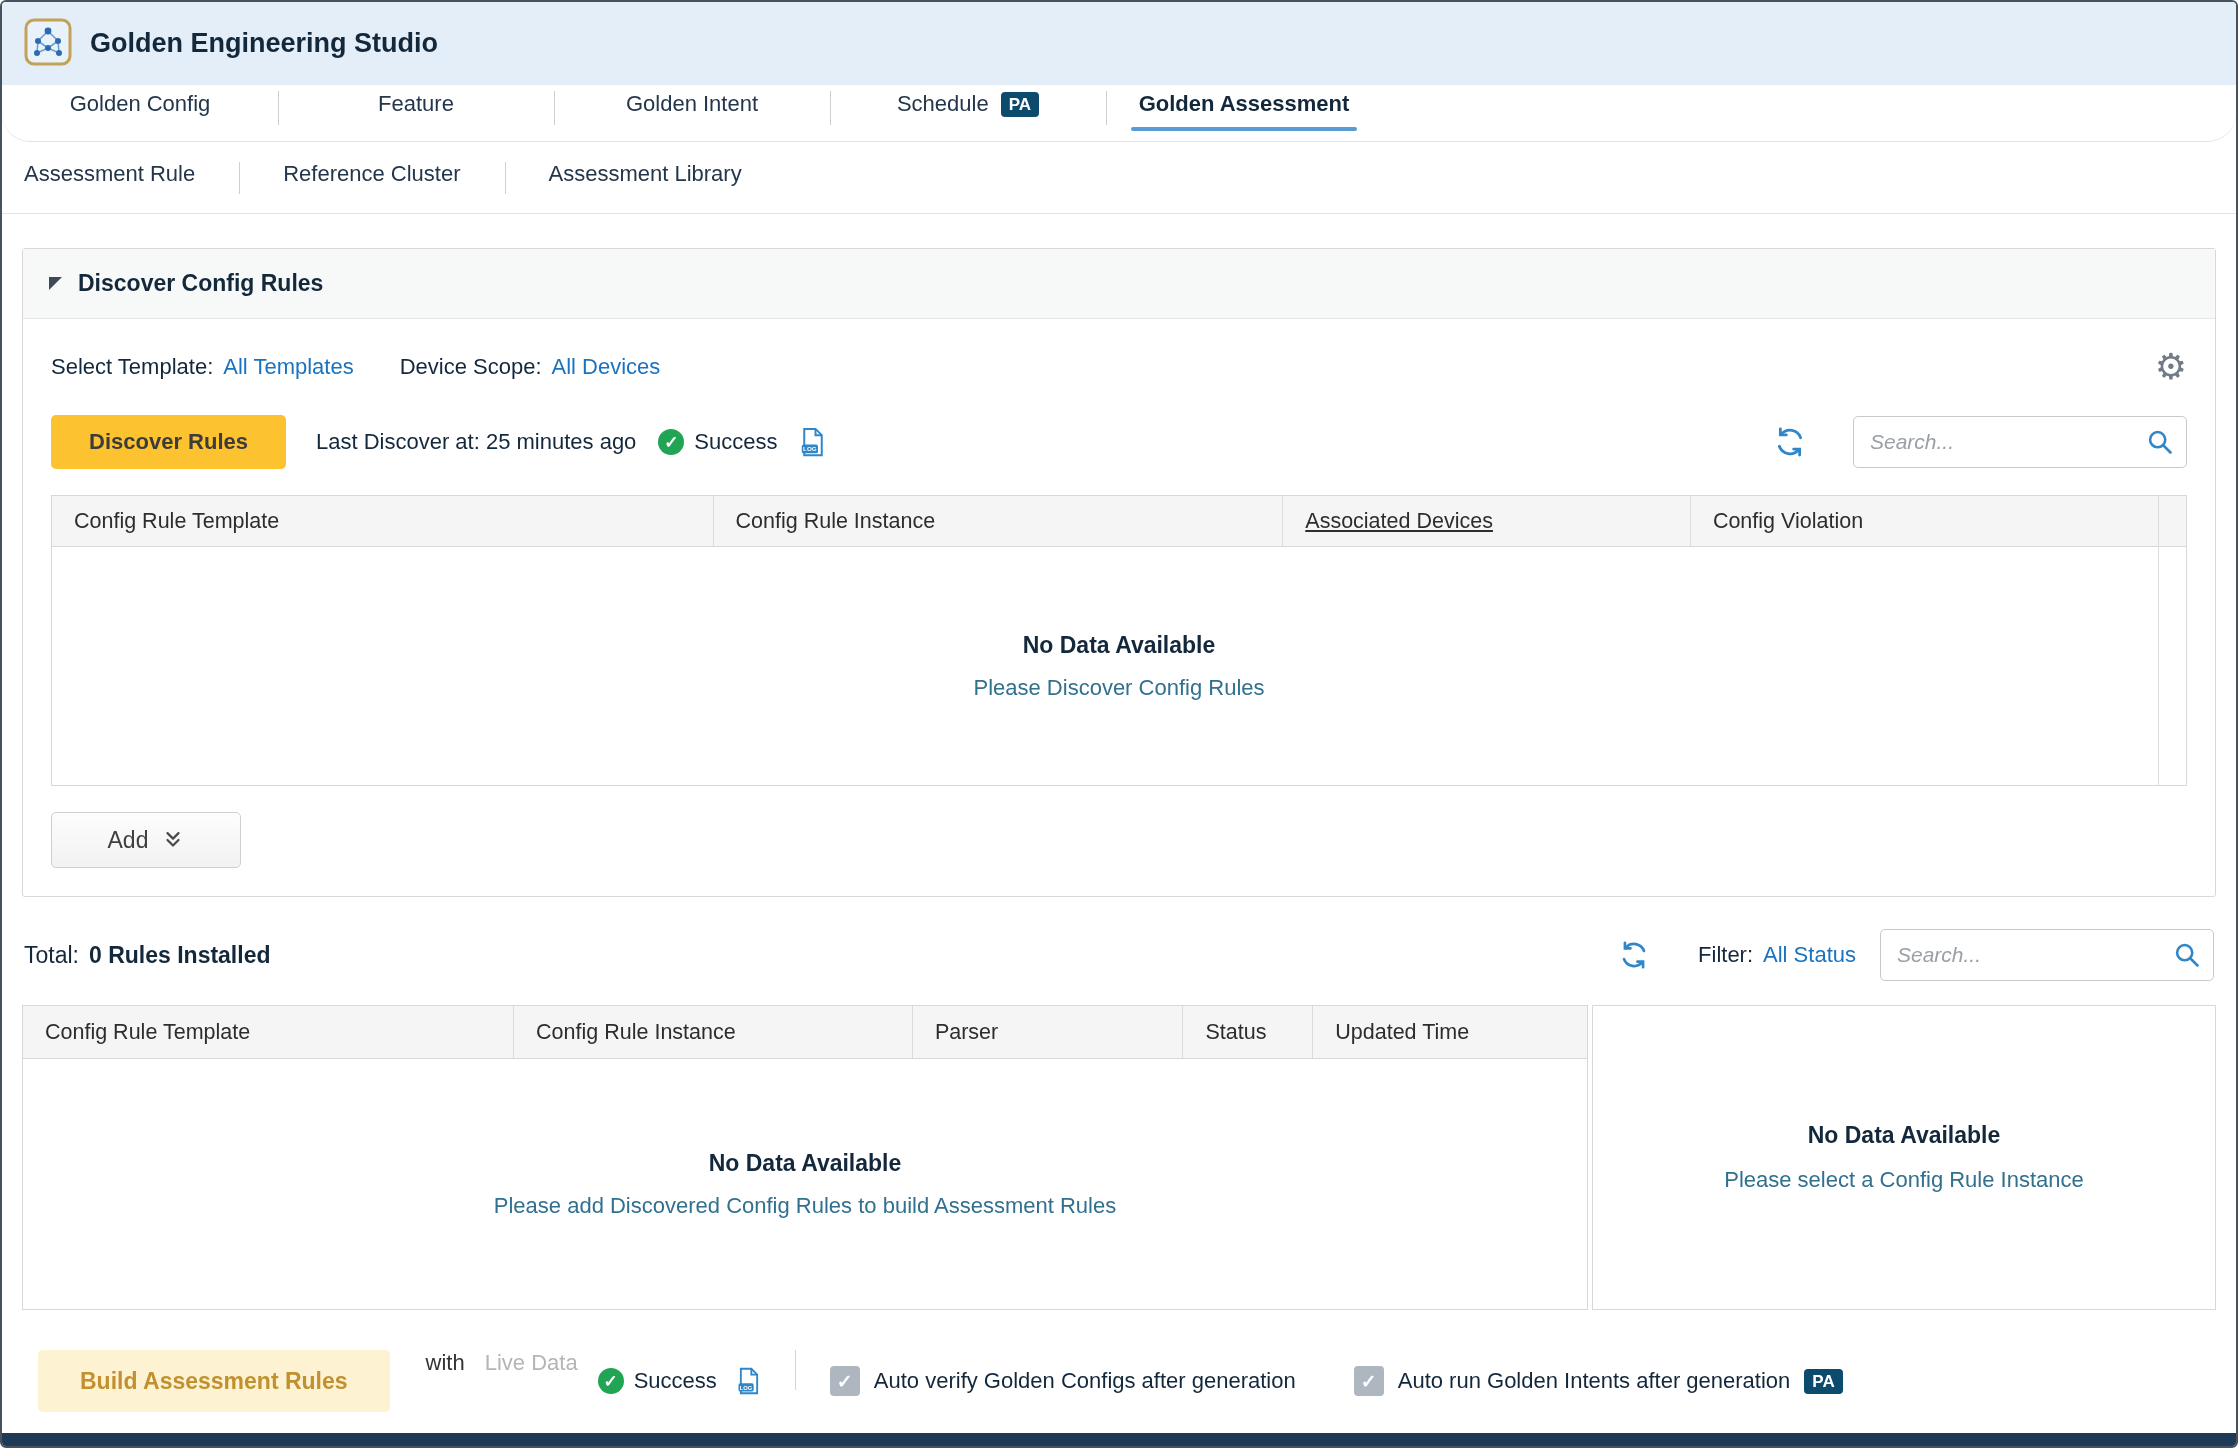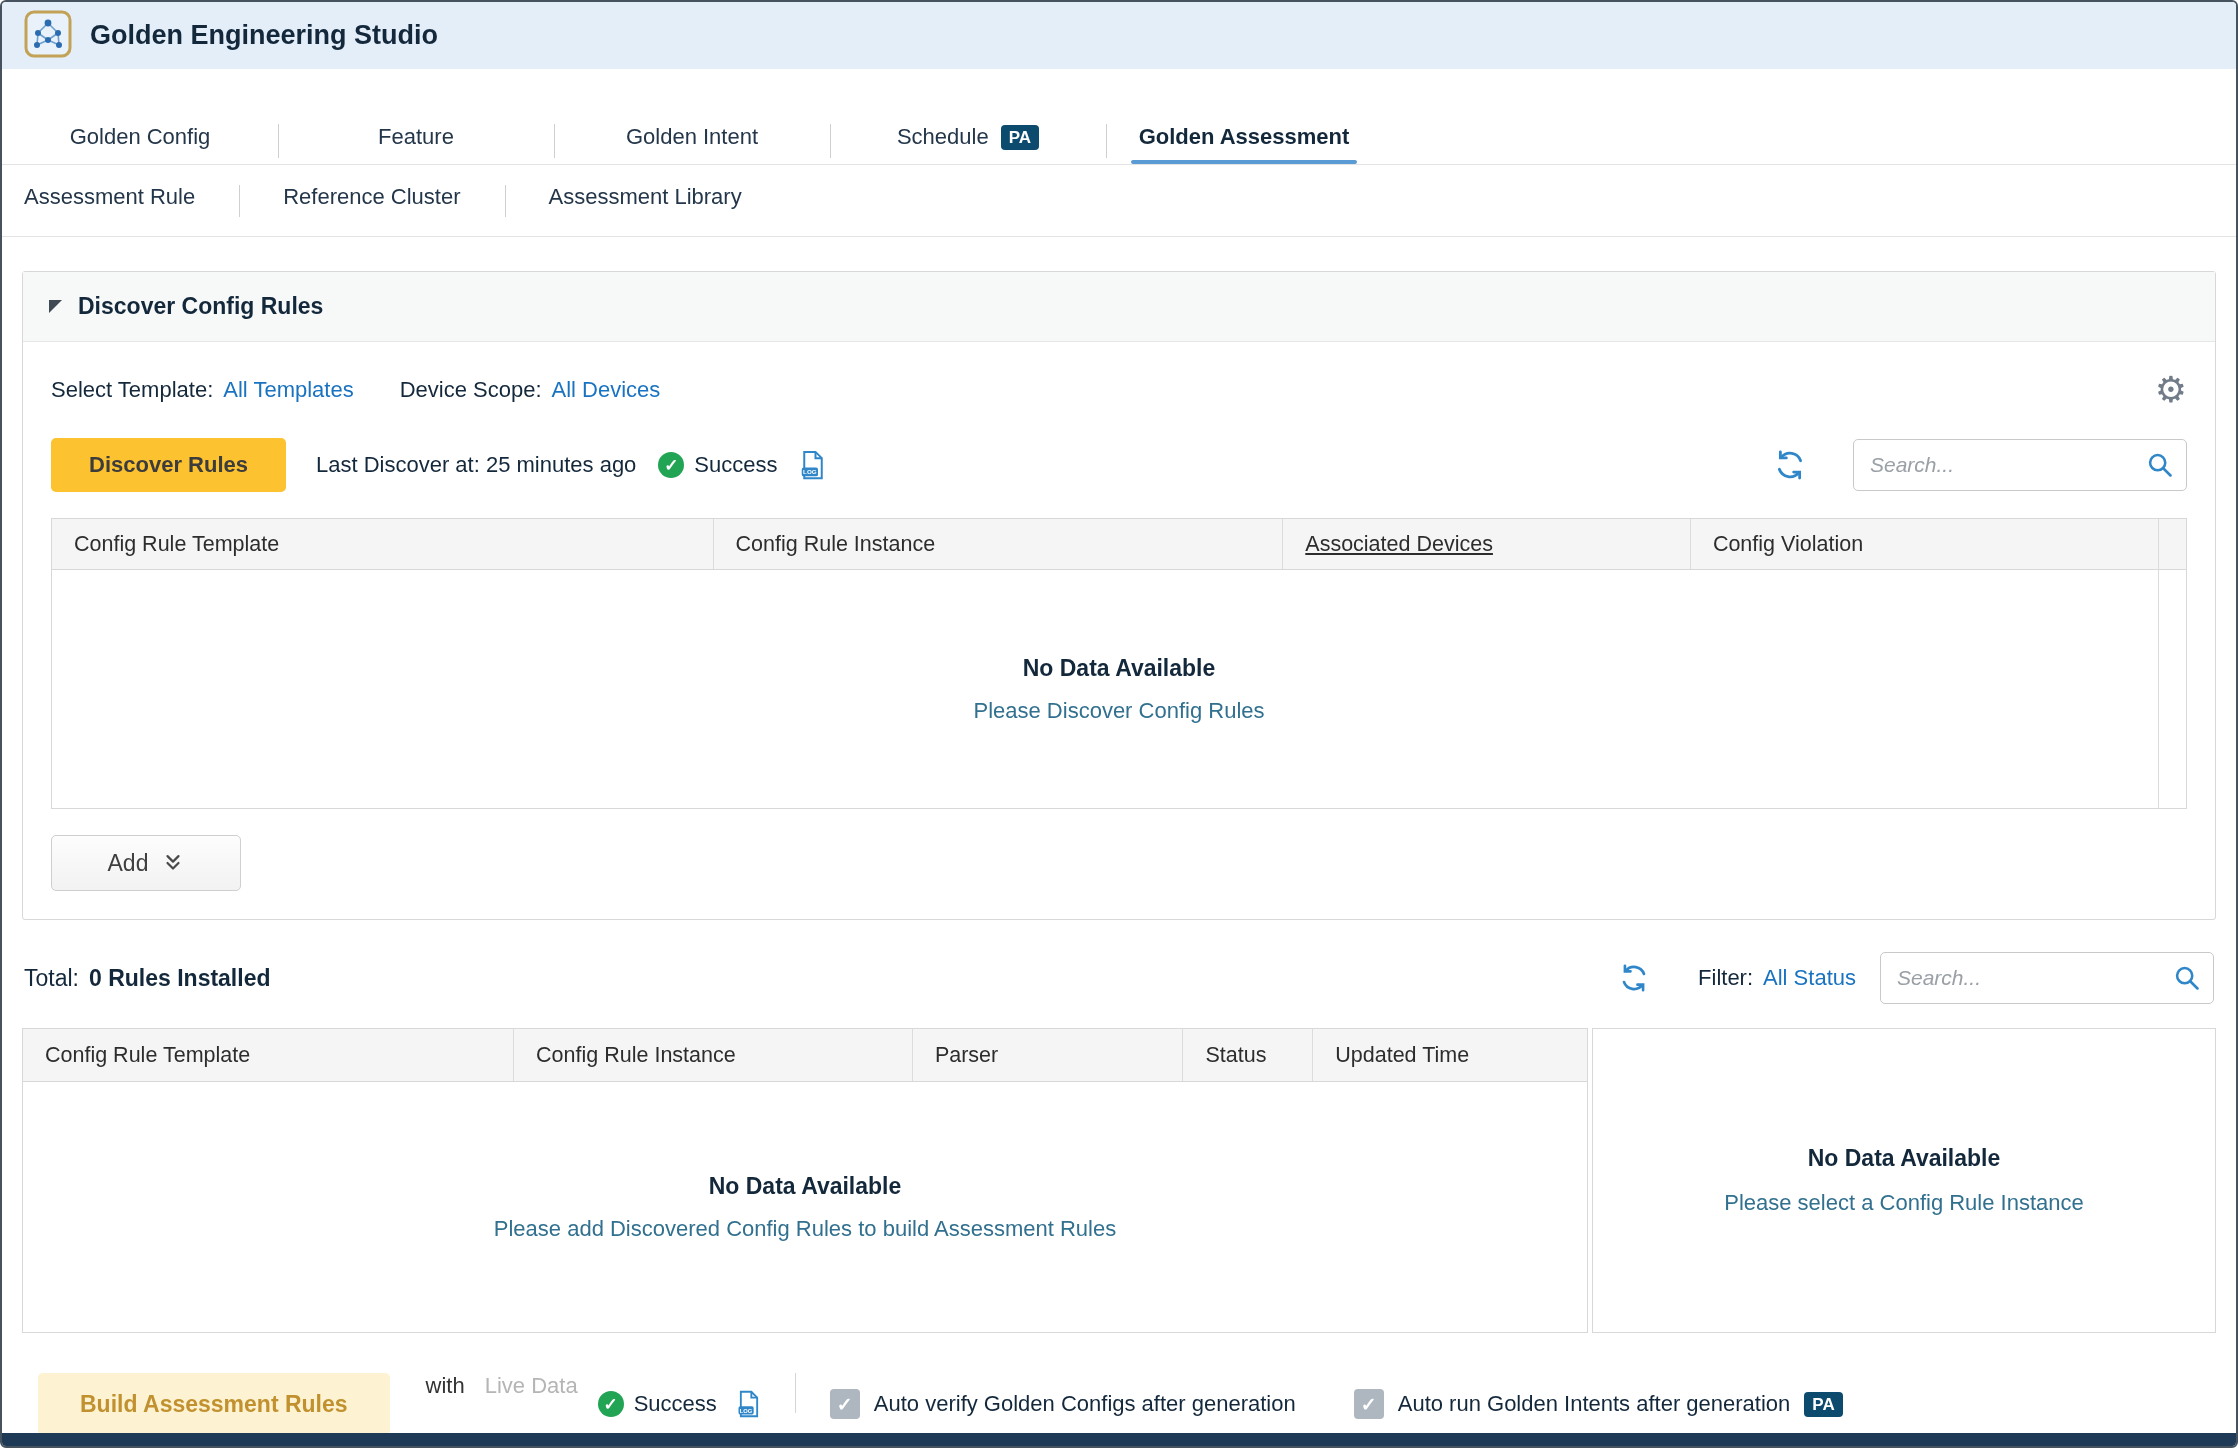--- a/index.html
+++ b/index.html
@@ -4,25 +4,25 @@
 <style>
   * { box-sizing: border-box; margin: 0; padding: 0; }
   html,body { margin:0; padding:0; background:#fff; }
   body { font-family: "Liberation Sans", sans-serif; }
   .page {
     width:2238px; height:1448px; position:relative; overflow:hidden;
     border:2px solid #46525e; border-radius:6px; background:#fff;
   }
 
   
-  .header { height:67px; background:#e3eef9; display:flex; align-items:center; padding:0 22px; gap:18px; }
+  .header { height:83px; background:#e3eef9; display:flex; align-items:center; padding:0 22px; gap:18px; }
   .app-title { font-size:27px; font-weight:700; color:#14283c; }
 
   
-  .primary-nav { height:96px; display:flex; align-items:flex-end; background:#fff; border-bottom:1px solid #e3e3e3; }
+  .primary-nav { height:57px; display:flex; align-items:flex-start; background:#fff; border-bottom:1px solid #e3e3e3;border-radius:28px; }
   .pnav-item { width:276px; display:flex; align-items:center; justify-content:center; gap:12px;
     font-size:22px; color:#24364a; position:relative; cursor:pointer; }
   .pnav-item + .pnav-item::before { content:""; position:absolute; left:0; top:50%; transform:translateY(-50%);
     width:1px; height:34px; background:#cfcfcf; }
   .pnav-item.active { font-weight:700; color:#14283c; }
   .tab-label { position:relative; padding:6px 0 14px; }
   .pnav-item .tab-label, .snav-item .tab-label { padding:6px 0 14px; }
   .active .tab-label::after { content:""; position:absolute; left:-8px; right:-8px; bottom:0; height:4px;
     background:#5b9bd5; border-radius:2px; }
 

